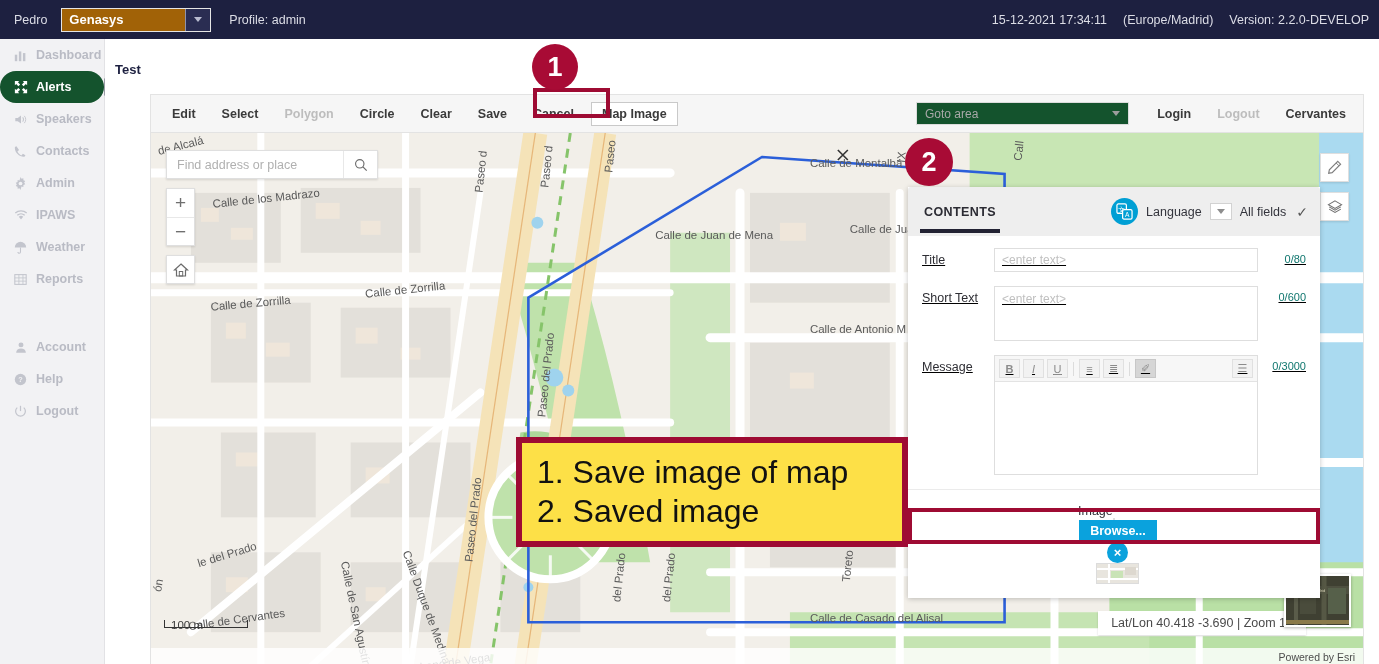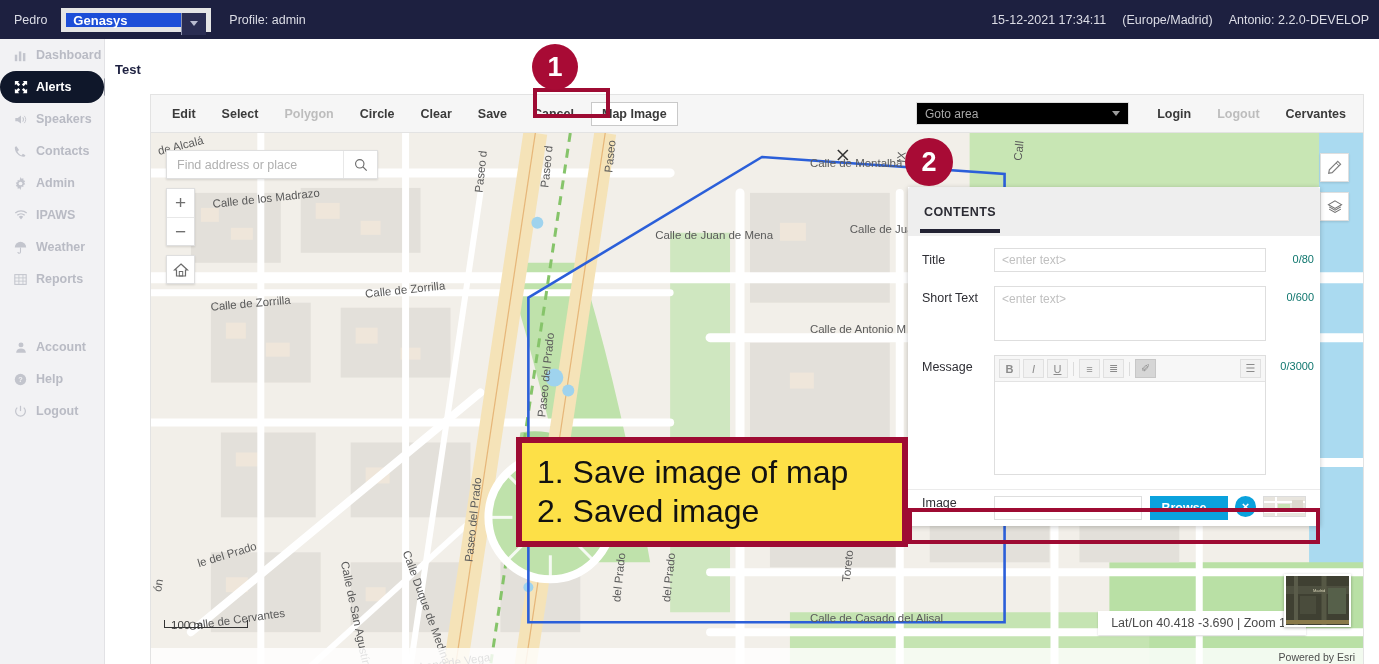--- a/index.html
+++ b/index.html
@@ -12,22 +12,22 @@
 
   
   .topbar {
     position: absolute; top: 0; left: 0; width: 1379px; height: 39px;
     background: #1d2040; color: #e8e9f0;
     display: flex; align-items: center; font-size: 12.5px;
   }
   .tb-user { margin-left: 14px; color: #dcdde6; }
   .tb-select {
     margin-left: 14px; width: 150px; height: 24px;
-    background: #1d4ed8; border: 5px solid #e5e5e5;
-    display: flex; position: relative;
+    background: #a16207; border: 1px solid #e5e5e5;
+    display: flex; align-items: center; position: relative;
   }
   .tb-select .val {
     padding-left: 7px; font-weight: bold; font-size: 13px; color: #fff;
   }
   .tb-select .caret {
     position: absolute; right: 0; top: 0; width: 25px; height: 22px;
     background: #2a2d52; border-left: 1px solid #8f93ad;
     display: flex; align-items: center; justify-content: center;
   }
   .tb-select .caret i {
@@ -41,21 +41,21 @@
   
   .sidebar {
     position: absolute; top: 39px; left: 0; width: 105px; height: 625px;
     background: #f2f2f4; border-right: 1px solid #e2e2e5;
   }
   .side-item {
     height: 32px; display: flex; align-items: center;
     padding-left: 11px; color: #b9bbc4; font-size: 12.5px; font-weight: bold;
     position: relative;
   }
-  .side-item.active { background: #0f172a; color: #ffffff; border-radius: 16px; }
+  .side-item.active { background: #14532d; color: #ffffff; border-radius: 16px; }
   .side-item.active .ic { color: #ffffff; }
   .side-item .ic {
     width: 19px; display: inline-flex; align-items: center;
     justify-content: center; margin-right: 6px; color: #c3c5cd;
   }
   .side-item .ic svg { display: block; }
   .side-arrow {
     position: absolute; right: -10px; top: 7px; width: 0; height: 0;
     border-top: 9px solid transparent; border-bottom: 9px solid transparent;
     border-left: 10px solid #9a9ca6;
@@ -83,21 +83,21 @@
     font-weight: bold; color: #3a3a3a; background: transparent;
     border: none; cursor: pointer; white-space: nowrap;
   }
   .mt-btn:first-child { margin-left: 12px; }
   .mt-btn.disabled { color: #bdbdbd; cursor: default; }
   .mt-btn.boxed {
     border: 1px solid #c9c9c9; background: #fff; padding: 4px 10px;
   }
   .mt-goto {
     position: absolute; left: 765px; top: 7px; width: 213px; height: 23px;
-    background: #000000; border: 1px solid #dcdcdc;
+    background: #14532d; border: 1px solid #dcdcdc;
     display: flex; align-items: center; font-size: 12px; color: #a8a8a8;
   }
   .mt-goto .gv { padding-left: 8px; }
   .mt-goto .gc {
     position: absolute; right: 8px; border-left: 4px solid transparent;
     border-right: 4px solid transparent; border-top: 5px solid #9d9d9d;
   }
   .mt-right {
     position: absolute; right: 8px; top: 0; height: 38px;
     display: flex; align-items: center;
@@ -204,21 +204,21 @@
     width: 22px; height: 17px; border: 1px solid #d2d2d2; background: #fff;
     display: flex; align-items: center; justify-content: center;
   }
   .lang-caret i {
     border-left: 4px solid transparent; border-right: 4px solid transparent;
     border-top: 5px solid #8d8d8d;
   }
   .cp-allfields { font-size: 12.5px; color: #33343c; }
   .cp-check { margin-left: 2px; color: #555; font-size: 14px; }
 
-  .cpanel-body { padding: 12px 6px 0 14px; }
+  .cpanel-body { padding: 12px 14px 0 14px; text-decoration: underline; }
   .frow { display: flex; align-items: flex-start; margin-bottom: 14px; }
   .flabel { width: 72px; font-size: 12.5px; color: #2e2e34; padding-top: 5px; }
   .fctrl { flex: 1; }
   .finput {
     width: 100%; height: 24px; border: 1px solid #dedede; background: #fff;
     font-size: 12px; color: #c0c0c0; padding: 0 7px;
     display: flex; align-items: center;
   }
   .ftext {
     width: 100%; height: 55px; border: 1px solid #dedede; background: #fff;
@@ -237,22 +237,22 @@
     width: 21px; height: 19px; border: 1px solid #e0e0e0; background: #f2f2f2;
     display: flex; align-items: center; justify-content: center;
     font-size: 11px; color: #8b8b8b;
   }
   .rbtn.on { background: #d6d6d6; border-color: #c7c7c7; }
   .rsep { width: 1px; height: 14px; background: #dcdcdc; margin: 0 2px; }
   .rspace { flex: 1; }
   .rtearea { height: 92px; background: #fff; }
 
   .imagerow {
-    border-top: 1px solid #ebebeb; padding: 6px 14px;
-    display: flex; 
+    border-top: 1px solid #ebebeb; padding: 14px 14px;
+    display: flex; align-items: center; flex-direction: column;
   }
   .img-input {
     flex: 1; height: 24px; border: 1px solid #dedede; background: #fff;
   }
   .btn-browse {
     margin-left: 8px; background: #0aa2dd; color: #fff; border: none;
     font-size: 12.5px; font-weight: bold; padding: 4px 11px; cursor: pointer;
   }
   .btn-x {
     margin-left: 7px; width: 21px; height: 21px; border-radius: 50%;
@@ -296,21 +296,21 @@
     <div class="tb-select">
       <span class="val">Genasys</span>
       <span class="caret">
           <i></i>
         </span>
     </div>
     <span class="tb-profile">Profile: admin</span>
     <div class="tb-right">
       <span>15-12-2021 17:34:11</span>
       <span>(Europe/Madrid)</span>
-      <span>Antonio: 2.2.0-DEVELOP</span>
+      <span>Version: 2.2.0-DEVELOP</span>
     </div>
   </div>
 
   <div class="sidebar">
     <div class="side-item">
       <span class="ic">
         <svg width="13" height="13" viewBox="0 0 16 16">
             <rect x="1" y="7" width="3" height="8" fill="currentColor"></rect>
             <rect x="6" y="3" width="3" height="12" fill="currentColor"></rect>
             <rect x="11" y="5" width="3" height="10" fill="currentColor"></rect>
@@ -641,20 +641,36 @@
 
       <div class="attrib">
         <span class="powered">Powered by Esri</span>
       </div>
     </div>
   </div>
 
   <div class="cpanel">
     <div class="cpanel-head">
       <span class="cp-tab">CONTENTS</span>
+      <div class="cp-head-right">
+        <span class="lang-icon">
+          <svg width="17" height="17" viewBox="0 0 18 18">
+            <rect x="1" y="1" width="10" height="10" rx="1.5" fill="none" stroke="#fff" stroke-width="1.3"></rect>
+            <text x="6" y="9" font-size="7" fill="#fff" text-anchor="middle" font-family="Liberation Sans, sans-serif">文</text>
+            <rect x="7" y="7" width="10" height="10" rx="1.5" fill="#009fd4" stroke="#fff" stroke-width="1.3"></rect>
+            <text x="12" y="15" font-size="7" fill="#fff" text-anchor="middle" font-family="Liberation Sans, sans-serif">A</text>
+          </svg>
+        </span>
+        <span class="cp-lang">Language</span>
+        <span class="lang-caret">
+            <i></i>
+          </span>
+        <span class="cp-allfields">All fields</span>
+        <span class="cp-check">✓</span>
+      </div>
     </div>
 
     <div class="cpanel-body">
 
       <div class="frow">
         <div class="flabel">Title</div>
         <div class="fctrl">
           <div class="finput">&lt;enter text&gt;</div>
         </div>
         <div class="fcount">0/80</div>

